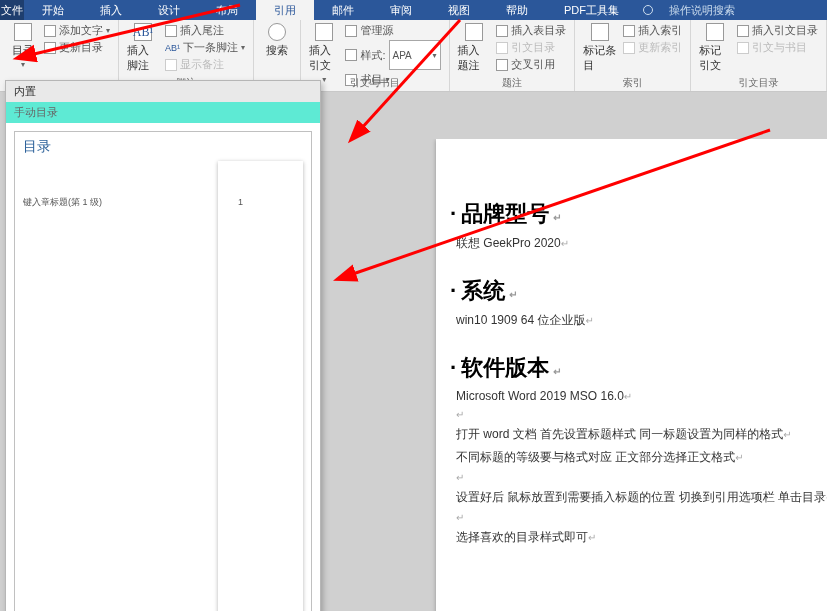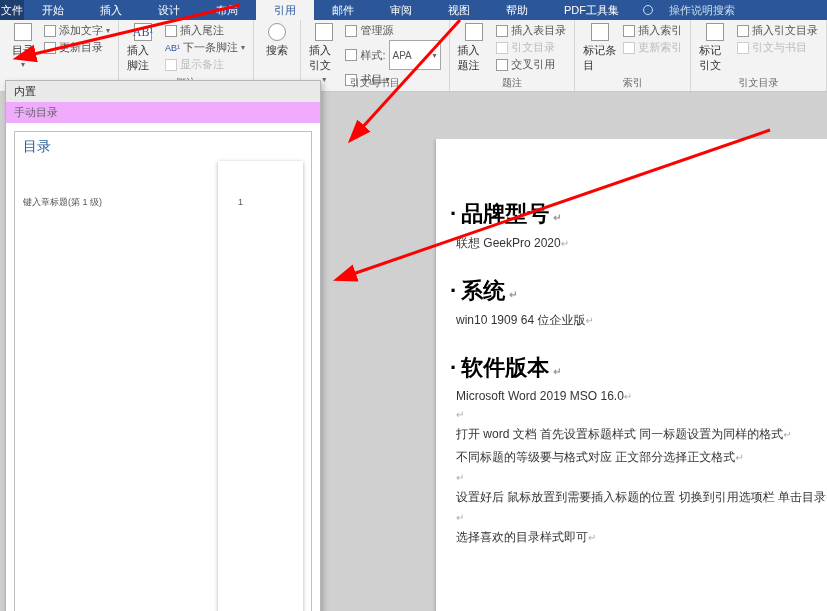--- a/index.html
+++ b/index.html
@@ -223,21 +223,21 @@
           </div>
       </div>
     </div>
     <div class="group-label">引文目录</div>
   </div>
 </div>
 
 <div class="dropdown">
   <div class="section-title">内置</div>
 
-  <div class="section-title" style="background:#f0abfc;color:#666;font-family:Liberation Mono, monospace;">手动目录</div>
+  <div class="section-title" style="background:#5eead4;color:#666;font-family:Liberation Mono, monospace;">手动目录</div>
   <div class="section-body">
     <div class="preview">
       <h4>目录</h4>
       <div id="manual-lines">
           <div class="toc-line indent-0">
             <span class="label">键入章标题(第 1 级)</span>
             <span class="dots"></span>
             <span class="page">1</span>
           </div>
         </div>

